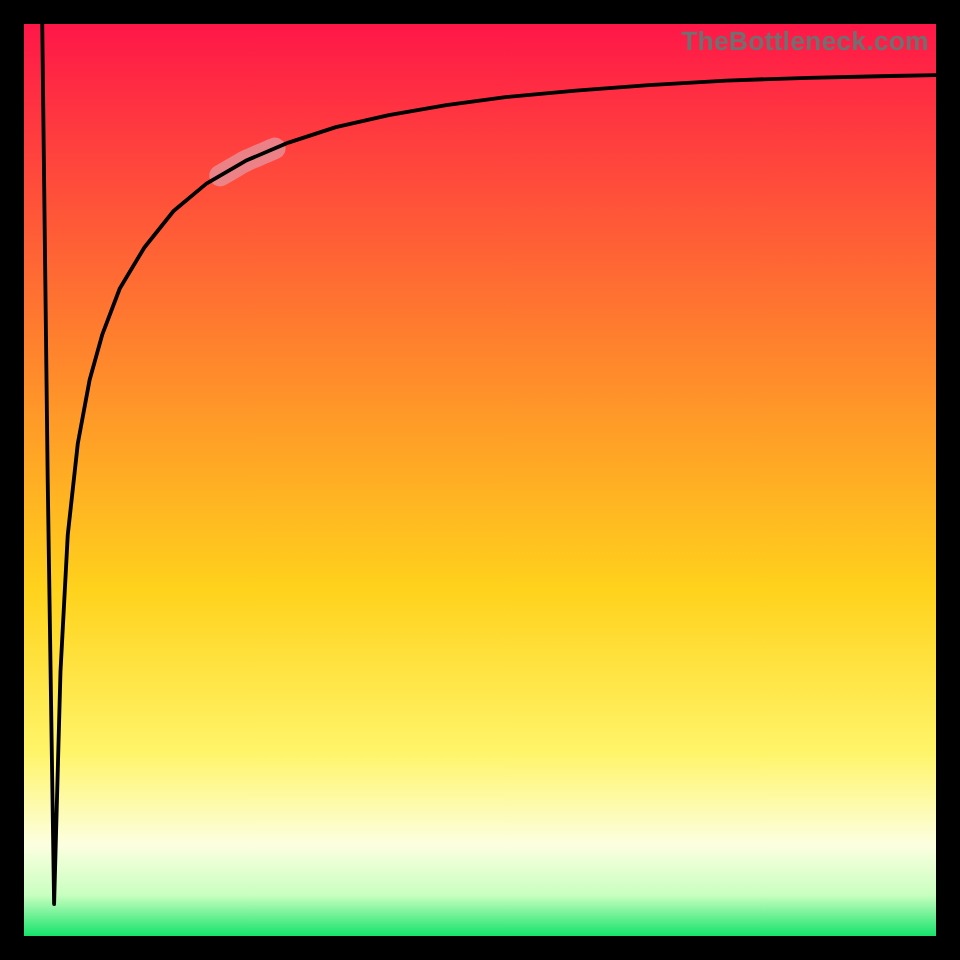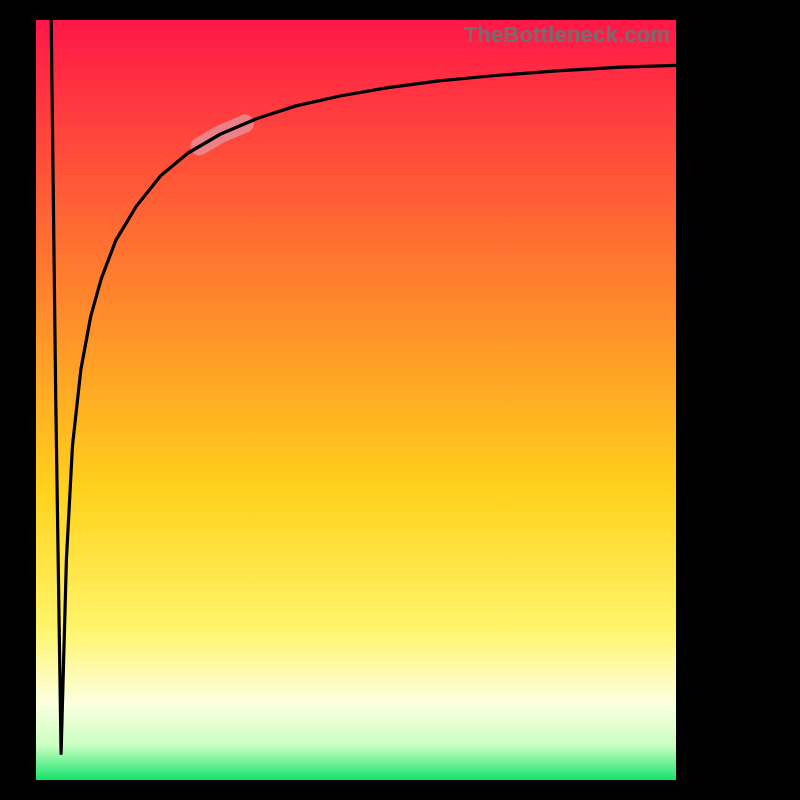--- a/index.html
+++ b/index.html
@@ -12,23 +12,23 @@
     font-family: Arial, Helvetica, sans-serif;
   }
   .frame {
     position: relative;
     width: 800px;
     height: 800px;
     background: #000;
   }
   .plot-area {
     position: absolute;
-    left: 36px;
+    left: 20px;
     top: 20px;
-    width: 640px;
+    width: 760px;
     height: 760px;
     overflow: hidden;
   }
   .watermark {
     position: absolute;
     top: 2px;
     right: 6px;
     color: #707070;
     font-size: 22px;
     font-weight: 600;

